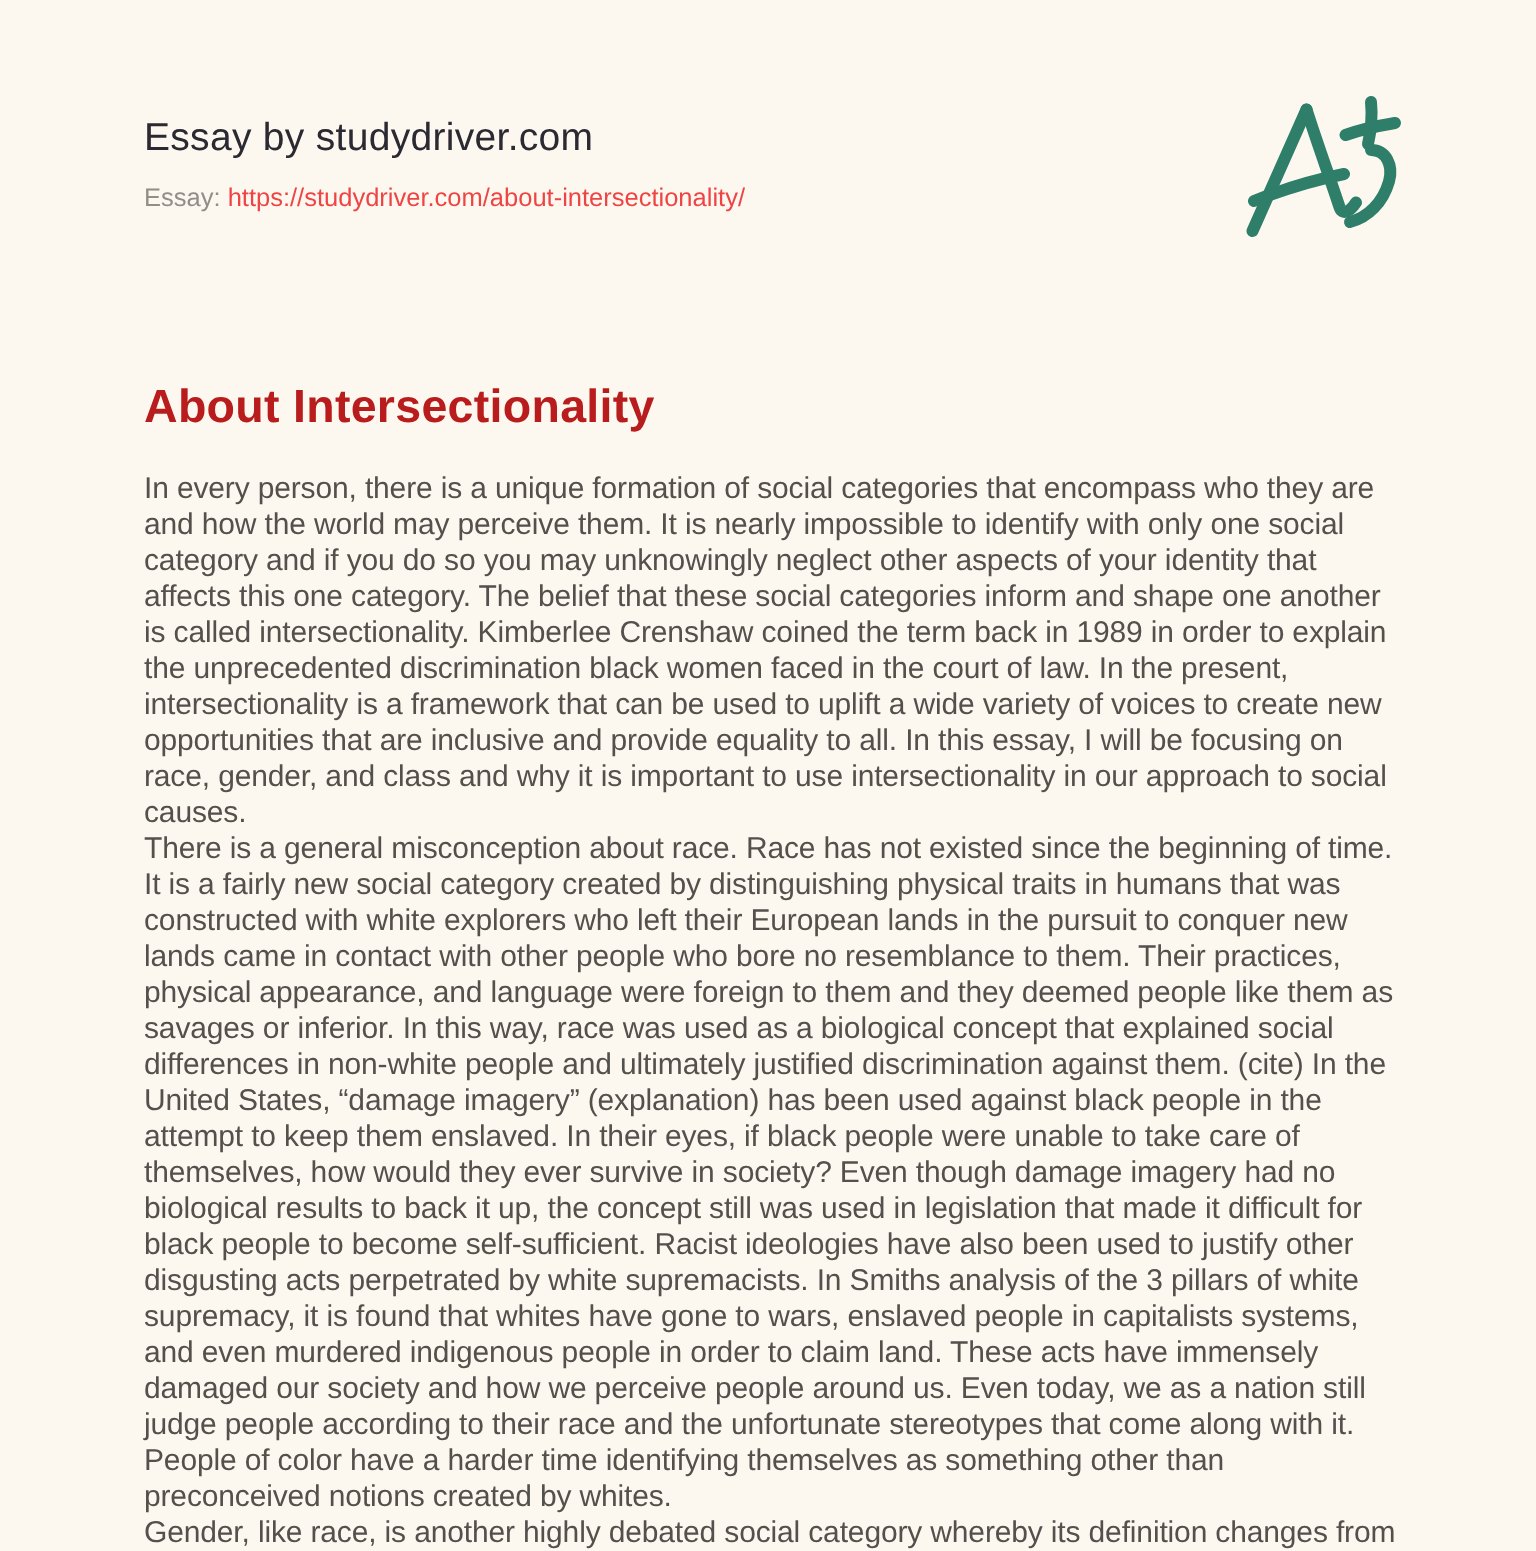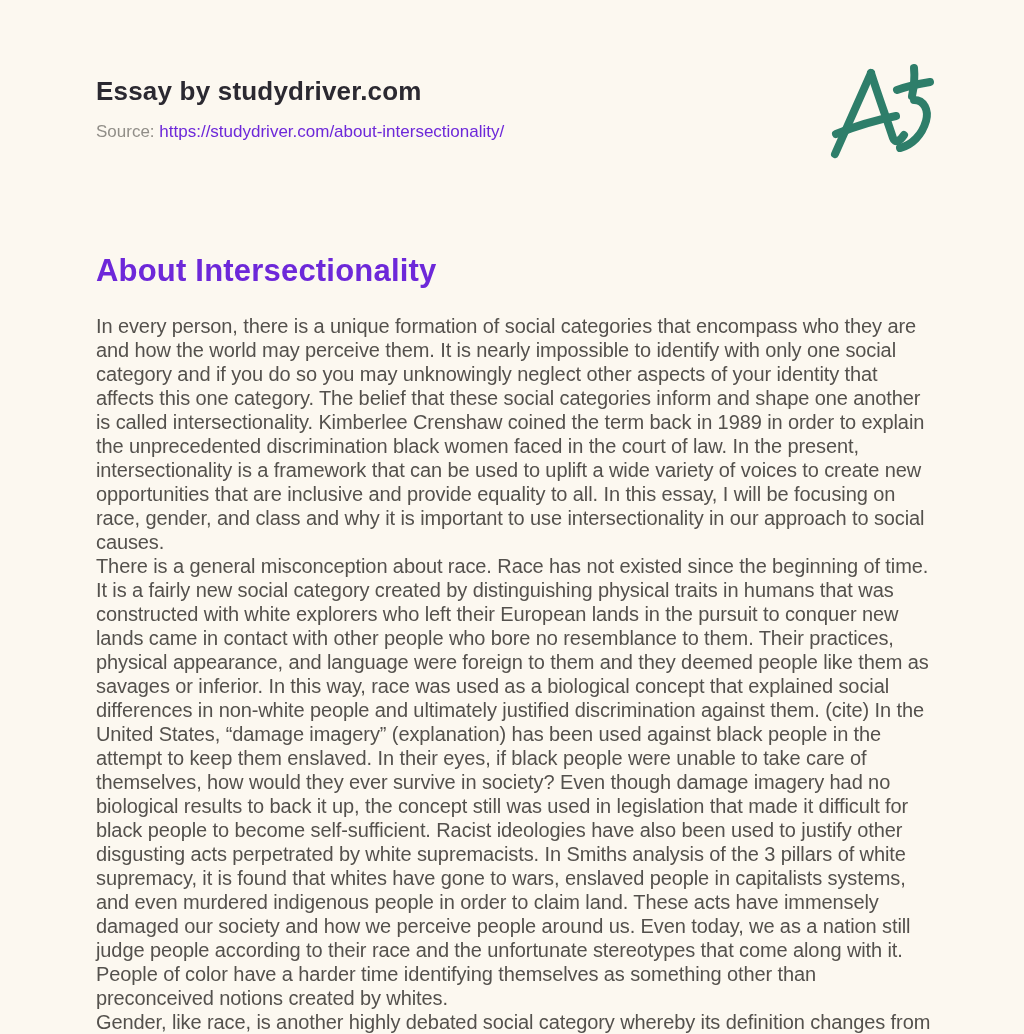--- a/index.html
+++ b/index.html
@@ -10,53 +10,53 @@
     height: 1034px;
     background: #FCF8F0;
     overflow: hidden;
     font-family: "Liberation Sans", sans-serif;
   }
   .doc-header-title {
     position: absolute;
     left: 96px;
     top: 76px;
     font-size: 26px;
-    font-weight: 700;
+    font-weight: 400;
     letter-spacing: 0.2px;
     color: #2B2931;
   }
   .source-line {
     position: absolute;
     left: 96px;
     top: 122px;
     font-size: 17px;
     color: #918E88;
     white-space: nowrap;
   }
   .source-link {
-    color: #6d28d9;
+    color: #ef4444;
     text-decoration: none;
     cursor: pointer;
   }
   .logo {
     position: absolute;
     left: 818px;
     top: 55px;
     width: 140px;
     height: 115px;
   }
   .logo svg { display: block; width: 100%; height: 100%; }
   .article-title {
     position: absolute;
     left: 96px;
     top: 253px;
     font-size: 31px;
     font-weight: 700;
     letter-spacing: 0.2px;
-    color: #6d28d9;
+    color: #b91c1c;
   }
   .article-body {
     position: absolute;
     left: 96px;
     top: 314px;
     width: 840px;
     font-size: 20px;
     letter-spacing: -0.1px;
     line-height: 24px;
     color: #54514D;
@@ -64,21 +64,21 @@
   .article-body p + p { }
 </style>
 </head>
 <body>
 
 <div class="page">
 
   <div class="doc-header-title">Essay by studydriver.com</div>
 
   <div class="source-line">
-    <span>Source:</span>
+    <span>Essay:</span>
     <a class="source-link">https://studydriver.com/about-intersectionality/</a>
   </div>
 
   <div class="logo">
     <svg viewBox="0 0 140 115" fill="none" xmlns="http://www.w3.org/2000/svg">
       <g stroke="#2E7E6A" stroke-width="8" stroke-linecap="round" stroke-linejoin="round" fill="none">
 
         <path d="M 17 99 L 53 18"></path>
 
         <path d="M 53 18 C 60 40 68 62 75 83 C 77 89 82 86 86 80"></path>

